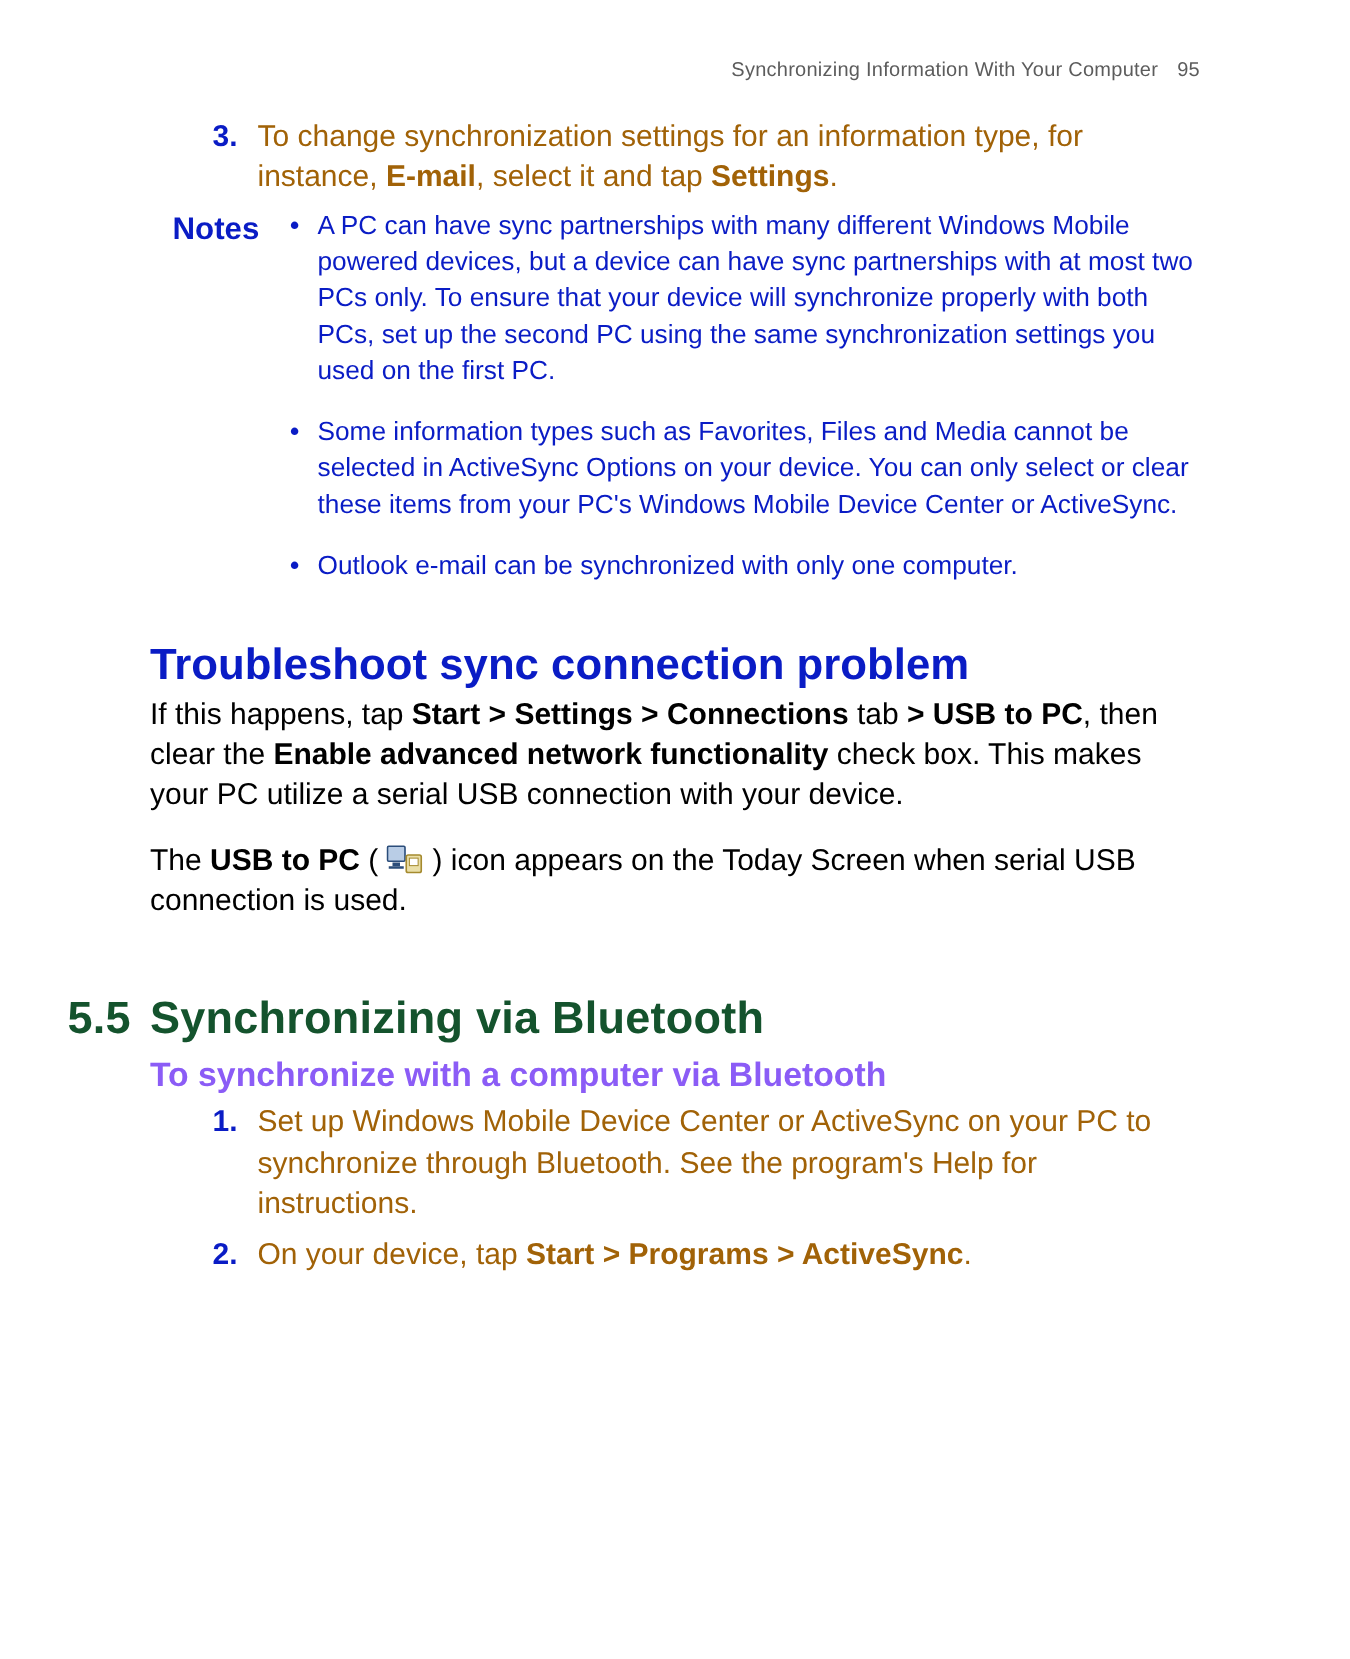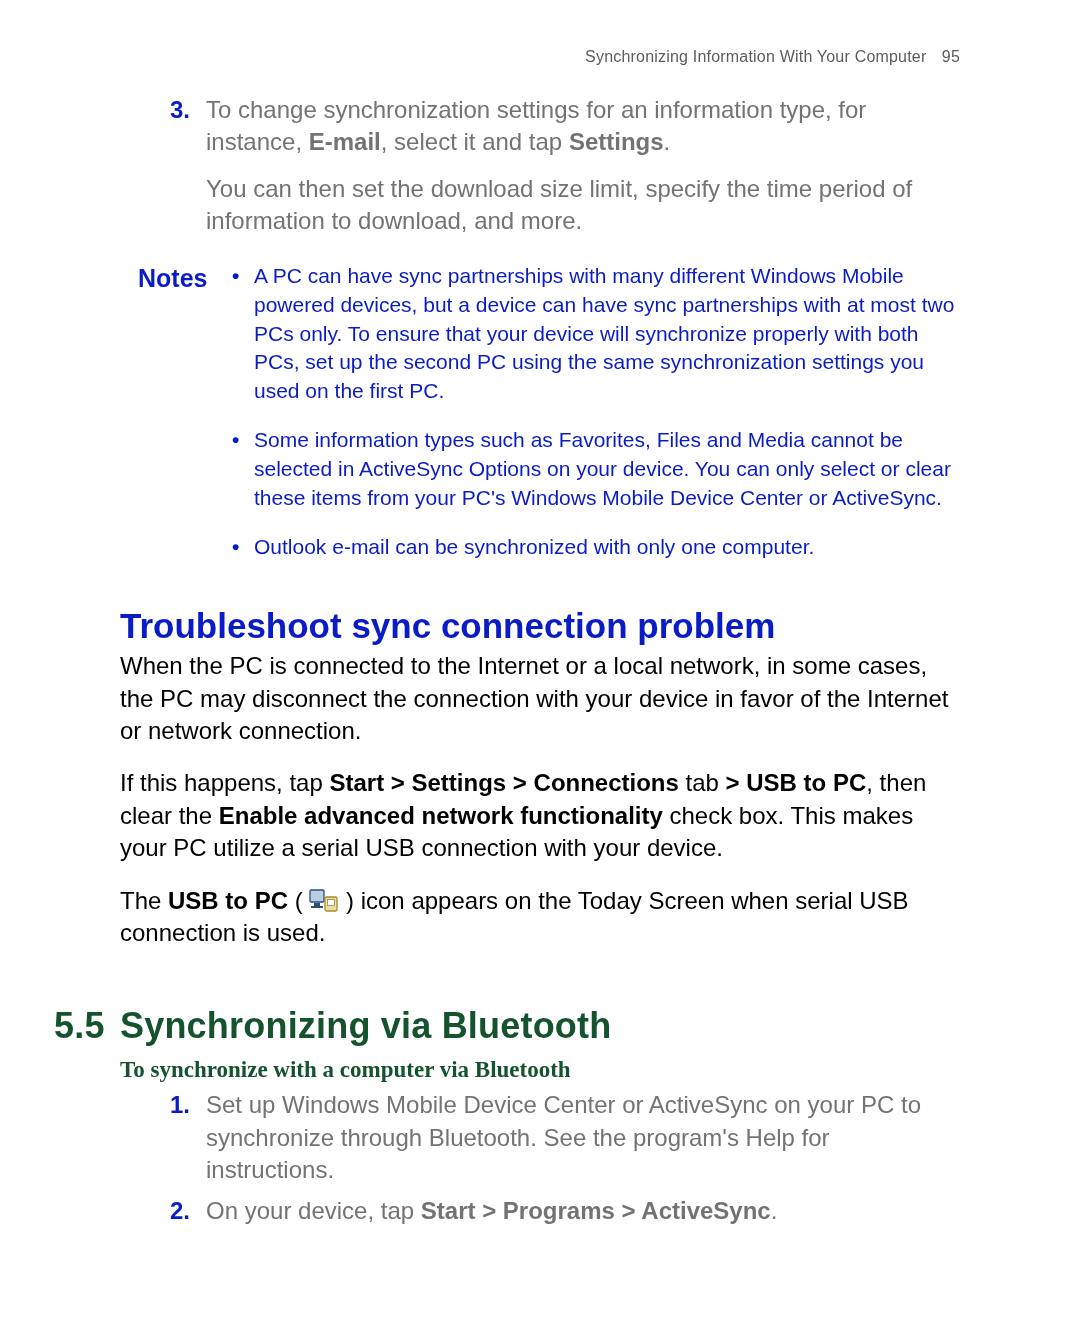--- a/index.html
+++ b/index.html
@@ -39,21 +39,21 @@
     font-weight: 700;
     width: 36px;
     flex: 0 0 36px;
     font-size: 24px;
     line-height: 1.35;
   }
   .step .body,
   .step-continue {
     font-size: 24px;
     line-height: 1.35;
-    color: #737373;
+    color: #a16207;
   }
   .step-continue {
     margin-left: 86px;
     margin-top: 14px;
     margin-bottom: 24px;
   }
 
   
   .notes-block {
     display: flex;
@@ -116,25 +116,24 @@
     letter-spacing: 0.2px;
     margin-left: -66px;
   }
   .chap .chap-num {
     display: inline-block;
     width: 66px;
   }
 
   
   .task-title {
-    color: #14532d;
-    font-weight: 700;
-    font-size: 23px;
+    color: #8b5cf6;
+    font-weight: 700;
+    font-size: 27px;
     margin: 8px 0 6px 0;
-    font-family: Liberation Serif, serif;
   }
 
   b { font-weight: 700; }
 
   
   .usb-icon {
     display: inline-block;
     vertical-align: -4px;
     width: 30px;
     height: 24px;
@@ -151,33 +150,31 @@
 <div class="page">
 
   <div class="running-head">
     <span>Synchronizing Information With Your Computer</span>&nbsp;&nbsp;<span class="rh-num">95</span>
   </div>
 
   <div class="step">
     <div class="num">3.</div>
     <div class="body">To change synchronization settings for an information type, for instance, <b>E-mail</b>, select it and tap <b>Settings</b>.</div>
   </div>
-  <div class="step-continue">You can then set the download size limit, specify the time period of information to download, and more.</div>
 
   <div class="notes-block">
     <div class="notes-label">Notes</div>
     <ul class="notes-list">
       <li>A PC can have sync partnerships with many different Windows Mobile powered devices, but a device can have sync partnerships with at most two PCs only. To ensure that your device will synchronize properly with both PCs, set up the second PC using the same synchronization settings you used on the first PC.</li>
       <li>Some information types such as Favorites, Files and Media cannot be selected in ActiveSync Options on your device. You can only select or clear these items from your PC's Windows Mobile Device Center or ActiveSync.</li>
       <li>Outlook e-mail can be synchronized with only one computer.</li>
     </ul>
   </div>
 
   <div class="subhead">Troubleshoot sync connection problem</div>
-  <div class="para">When the PC is connected to the Internet or a local network, in some cases, the PC may disconnect the connection with your device in favor of the Internet or network connection.</div>
   <div class="para">If this happens, tap <b>Start &gt; Settings &gt; Connections</b> tab <b>&gt; USB to PC</b>, then clear the <b>Enable advanced network functionality</b> check box. This makes your PC utilize a serial USB connection with your device.</div>
   <div class="para">
     <span>The <b>USB to PC</b> ( </span>
     <span class="usb-icon">
       <svg viewBox="0 0 30 24">
         <rect x="1" y="1" width="14" height="12" rx="1" fill="#b9cde6" stroke="#2b4d7a" stroke-width="1.3"></rect>
         <rect x="5" y="14" width="6" height="3" fill="#2b4d7a"></rect>
         <rect x="2" y="17" width="12" height="2" fill="#2b4d7a"></rect>
         <rect x="16" y="8" width="12" height="14" rx="1.5" fill="#eadfa8" stroke="#a58a2e" stroke-width="1.3"></rect>
         <rect x="18.5" y="10.5" width="7" height="6" fill="#ffffff" stroke="#a58a2e" stroke-width="0.8"></rect>

